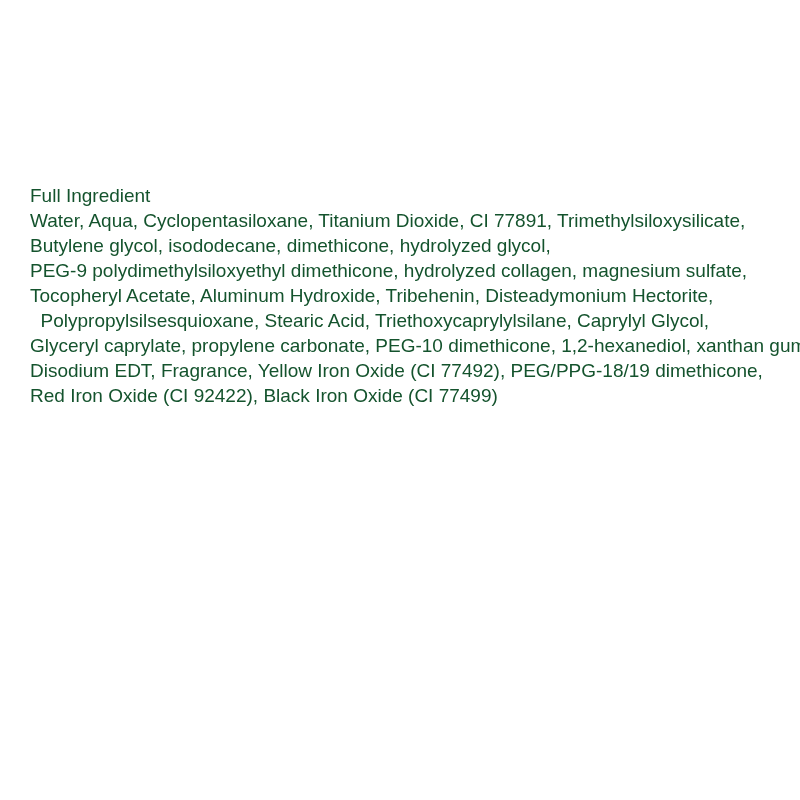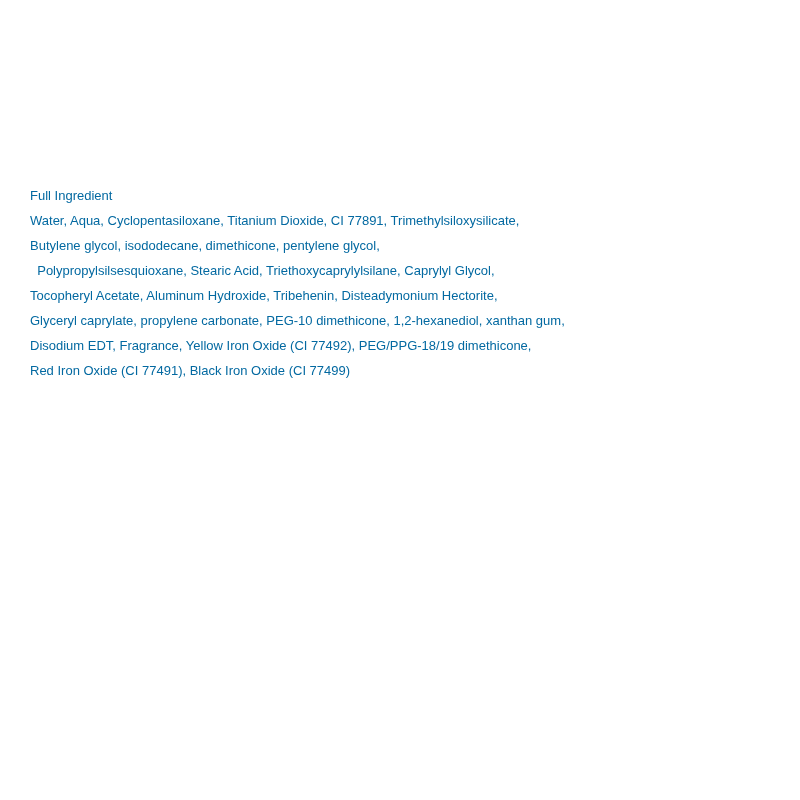--- a/index.html
+++ b/index.html
@@ -20,37 +20,38 @@
     top: 0;
     width: 800px;
     height: 800px;
     background: #ffffff;
   }
   .ingredient-block {
     position: absolute;
     left: 30px;
     top: 183px;
     width: 770px;
-    color: #0369a1;
-    font-size: 13px;
+    color: #14532d;
+    font-size: 19px;
     line-height: 25px;
     letter-spacing: 0px;
   }
   .text-line {
     white-space: pre;
     height: 25px;
   }
 </style>
 </head>
 <body>
 
 <div class="page">
   <div class="ingredient-block">
     <div class="text-line">Full Ingredient</div>
     <div class="text-line">Water, Aqua, Cyclopentasiloxane, Titanium Dioxide, CI 77891, Trimethylsiloxysilicate,</div>
-    <div class="text-line">Butylene glycol, isododecane, dimethicone, pentylene glycol,</div>
+    <div class="text-line">Butylene glycol, isododecane, dimethicone, hydrolyzed glycol,</div>
+    <div class="text-line">PEG-9 polydimethylsiloxyethyl dimethicone, hydrolyzed collagen, magnesium sulfate,</div>
+    <div class="text-line">Tocopheryl Acetate, Aluminum Hydroxide, Tribehenin, Disteadymonium Hectorite,</div>
     <div class="text-line">  Polypropylsilsesquioxane, Stearic Acid, Triethoxycaprylylsilane, Caprylyl Glycol,</div>
-    <div class="text-line">Tocopheryl Acetate, Aluminum Hydroxide, Tribehenin, Disteadymonium Hectorite,</div>
     <div class="text-line">Glyceryl caprylate, propylene carbonate, PEG-10 dimethicone, 1,2-hexanediol, xanthan gum,</div>
     <div class="text-line">Disodium EDT, Fragrance, Yellow Iron Oxide (CI 77492), PEG/PPG-18/19 dimethicone,</div>
-    <div class="text-line">Red Iron Oxide (CI 77491), Black Iron Oxide (CI 77499)</div>
+    <div class="text-line">Red Iron Oxide (CI 92422), Black Iron Oxide (CI 77499)</div>
   </div>
 </div>
 
 </body></html>

